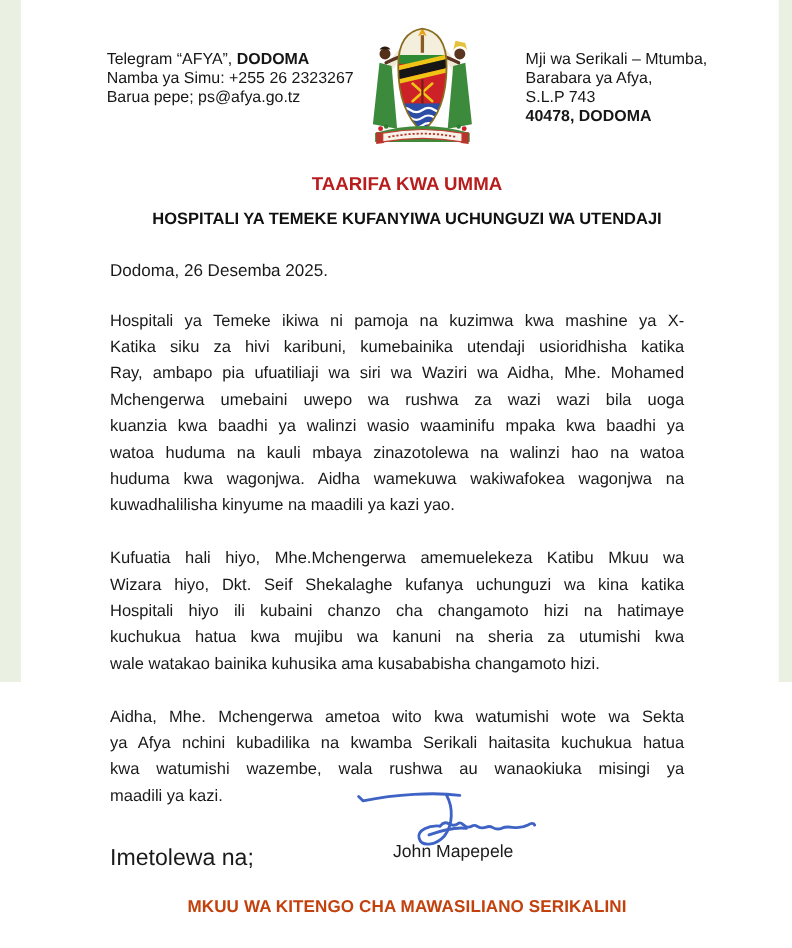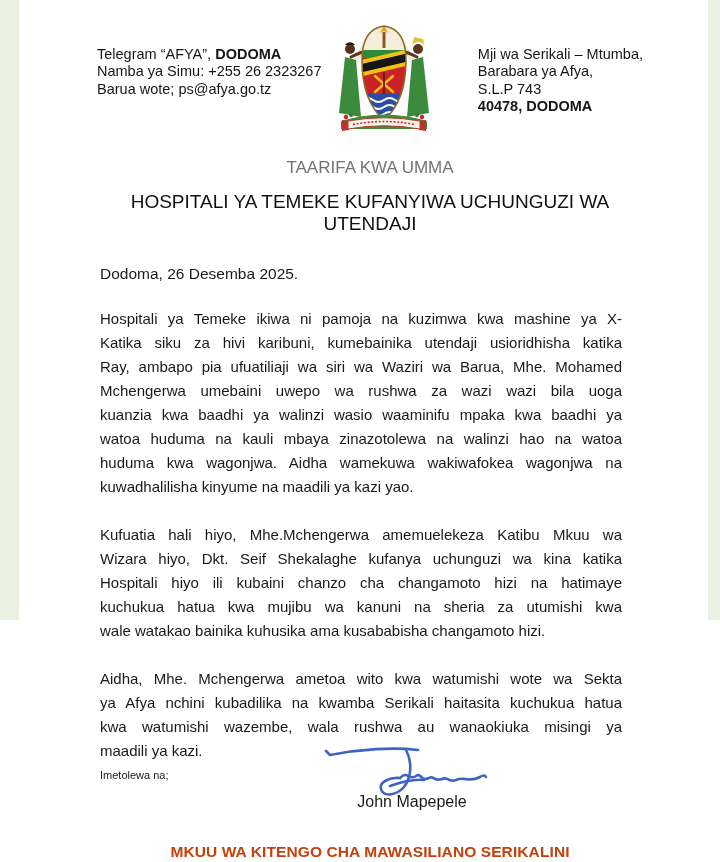--- a/index.html
+++ b/index.html
@@ -11,50 +11,50 @@
   .strip{position:absolute;top:0;bottom:0;background:#eaf0e2;}
   .strip-left{left:0;width:19px;}
   .strip-right{left:708px;width:12px;}
   .doc{position:absolute;left:19px;right:12px;top:0;bottom:0;padding:0 65px 0 78px;}
   
   .header{position:relative;height:112px;margin-top:20px;display:flex;justify-content:space-between;}
   .hblock{margin-top:26px;font-size:14.5px;line-height:17.4px;color:#161616;}
   .hblock .bold{font-weight:bold;}
   .emblem{position:absolute;left:241px;top:0;width:92px;height:112px;}
   
-  .title{margin-top:26px;text-align:center;font-weight:normal;font-size:17px;color:#737373;}
-  .subtitle{margin-top:13px;text-align:center;font-weight:normal;font-size:19px;color:#111;}
+  .title{margin-top:26px;text-align:center;font-weight:bold;font-size:17px;color:#b91c1c;}
+  .subtitle{margin-top:13px;text-align:center;font-weight:bold;font-size:15px;color:#111;}
   .dateline{margin-top:30px;margin-left:3px;font-size:15.5px;}
   
   .body-col{width:522px;margin-left:3px;margin-top:24px;}
   .para{margin-bottom:24px;}
   .line{font-size:15px;line-height:24px;text-align:justify;color:#191919;}
   .line.jl{text-align-last:justify;}
   
   .sig-block{position:relative;height:96px;margin-top:-46px;}
   .sig-svg{position:absolute;left:50%;top:0;transform:translateX(calc(-50% + 35px));width:170px;height:64px;}
-  .issued{position:absolute;left:3px;top:28px;font-size:11px;text-align:right;}
+  .issued{position:absolute;left:3px;top:54px;font-size:21px;text-align:right;}
   .signatory{position:absolute;left:0;right:0;top:52px;text-align:center;transform:translateX(42px);font-size:16px;}
   .sig-title{margin-top:6px;text-align:center;font-weight:bold;font-size:15.5px;letter-spacing:0.1px;color:#c2410c;}
 </style>
 </head>
 <body>
 
 <div id="app">
   <div class="strip strip-left"></div>
   <div class="strip strip-right"></div>
 
   <div class="doc">
 
     <div class="header">
       <div class="hblock">
         <div><span>Telegram “AFYA”, </span><span class="bold">DODOMA</span></div>
         <div>
             <div>Namba ya Simu: +255 26 2323267</div>
-            <div>Barua wote; ps@afya.go.tz</div>
+            <div>Barua pepe; ps@afya.go.tz</div>
           </div>
       </div>
 
       <svg class="emblem" viewBox="0 0 92 112" aria-hidden="true">
 
         <path d="M15 94 C6 72 10 46 26 28" stroke="#efe9d6" stroke-width="6" fill="none" stroke-linecap="round"></path>
         <path d="M77 94 C86 72 82 46 66 28" stroke="#efe9d6" stroke-width="6" fill="none" stroke-linecap="round"></path>
 
         <circle cx="12" cy="29" r="5" fill="#553019"></circle>
         <path d="M7 25 a6 6 0 0 1 10 0" fill="#2d1a0e"></path>
@@ -113,21 +113,21 @@
     </div>
 
     <div class="title">TAARIFA KWA UMMA</div>
     <div class="subtitle">HOSPITALI YA TEMEKE KUFANYIWA UCHUNGUZI WA UTENDAJI</div>
     <div class="dateline">Dodoma, 26 Desemba 2025.</div>
 
     <div class="body-col" id="body-col">
         <div class="para">
           <div class="line jl">Hospitali ya Temeke ikiwa ni pamoja na kuzimwa kwa mashine ya X-</div>
           <div class="line jl">Katika siku za hivi karibuni, kumebainika utendaji usioridhisha katika</div>
-          <div class="line jl">Ray, ambapo pia ufuatiliaji wa siri wa Waziri wa Barua, Mhe. Mohamed</div>
+          <div class="line jl">Ray, ambapo pia ufuatiliaji wa siri wa Waziri wa Aidha, Mhe. Mohamed</div>
           <div class="line jl">Mchengerwa umebaini uwepo wa rushwa za wazi wazi bila uoga</div>
           <div class="line jl">kuanzia kwa baadhi ya walinzi wasio waaminifu mpaka kwa baadhi ya</div>
           <div class="line jl">watoa huduma na kauli mbaya zinazotolewa na walinzi hao na watoa</div>
           <div class="line jl">huduma kwa wagonjwa. Aidha wamekuwa wakiwafokea wagonjwa na</div>
           <div class="line">kuwadhalilisha kinyume na maadili ya kazi yao.</div>
         </div>
         <div class="para">
           <div class="line jl">Kufuatia hali hiyo, Mhe.Mchengerwa amemuelekeza Katibu Mkuu wa</div>
           <div class="line jl">Wizara hiyo, Dkt. Seif Shekalaghe kufanya uchunguzi wa kina katika</div>
           <div class="line jl">Hospitali hiyo ili kubaini chanzo cha changamoto hizi na hatimaye</div>

